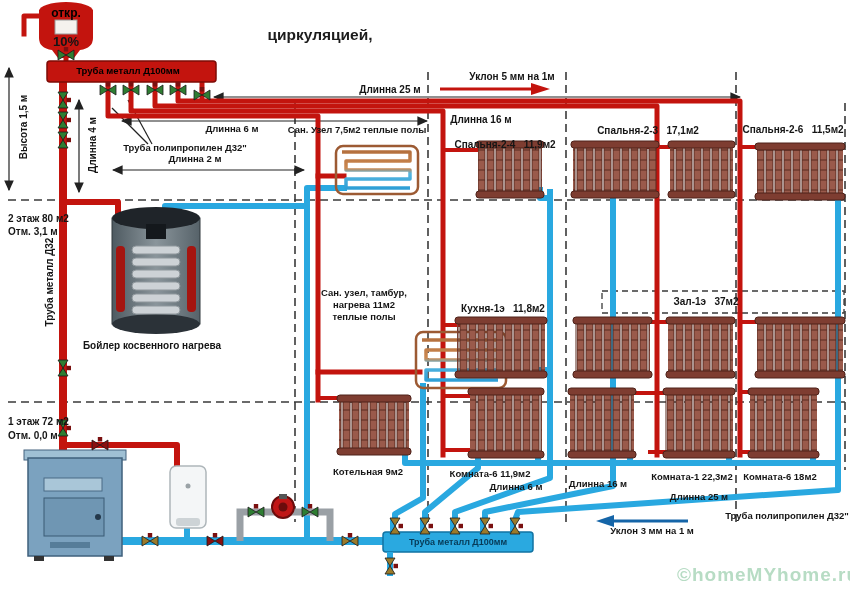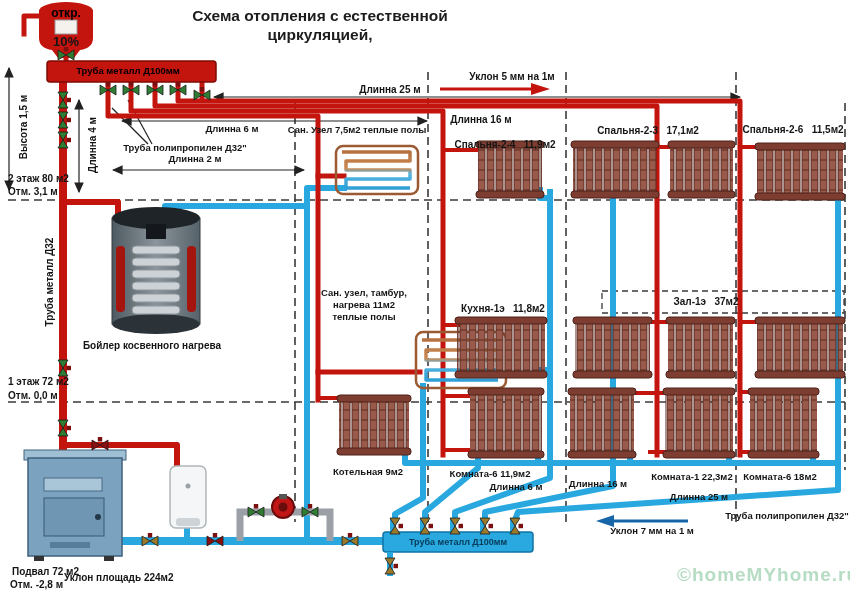--- a/index.html
+++ b/index.html
@@ -1,21 +1,21 @@
 <!DOCTYPE html>
 <html><head>
 <meta charset="utf-8">
 <style>
   html,body{margin:0;padding:0;background:#fff;}
   #stage{position:relative;width:850px;height:591px;background:#ffffff;overflow:hidden;
          font-family:"Liberation Sans",sans-serif;}
   svg{position:absolute;left:0;top:0;}
   .lbl{position:absolute;transform:translate(-50%,-50%);white-space:nowrap;
        font-weight:bold;font-size:10px;color:#151515;line-height:1;}
-  .lbl.left{transform:translate(0,-50%);}
+  .lbl.left{transform:translate(0,-50%);margin-top:40px;}
   .lbl.vert{transform:translate(-50%,-50%) rotate(-90deg);}
   .title{font-size:15.5px;color:#1c1c1c;}
   .white{color:#000000;}
   .small{font-size:9.5px;}
   .tiny{font-size:9px;}
   .manifold-b{color:#073b57;}
   .watermark{font-size:19px;color:#b7dcc4;letter-spacing:1px;}
 </style>
 </head>
 <body>
@@ -361,21 +361,20 @@
           <rect x="-2.2" y="-8" width="4.4" height="4.5" fill="#7a1010" stroke="none"></rect>
         </g>
         <g transform="translate(390,566) rotate(90)" fill="#9a7a2a" stroke="#1c1c1c" stroke-width="0.8">
           <polygon points="-8,-5 0,0 -8,5"></polygon>
           <polygon points="8,-5 0,0 8,5"></polygon>
           <rect x="-2.2" y="-8" width="4.4" height="4.5" fill="#7a1010" stroke="none"></rect>
         </g>
       </g>
 </svg>
 
-<div class="lbl title" style="left:320px;top:16px">Схема отопления с естественной</div>
 <div class="lbl title" style="left:320px;top:35px">циркуляцией,</div>
 
 <div class="lbl white" style="left:66px;top:13px;font-size:12px">откр.</div>
 <div class="lbl" style="left:66px;top:41px;font-size:13px">10%</div>
 <div class="lbl white small" style="left:128px;top:71px">Труба металл Д100мм</div>
 
 <div class="lbl vert" style="left:24px;top:127px">Высота 1,5 м</div>
 <div class="lbl left" style="left:8px;top:179px">2 этаж 80 м2</div>
 <div class="lbl left" style="left:8px;top:192px">Отм. 3,1 м</div>
 <div class="lbl vert" style="left:93px;top:145px">Длинна 4 м</div>
@@ -408,18 +407,18 @@
 
 <div class="lbl small" style="left:368px;top:472px">Котельная 9м2</div>
 <div class="lbl small" style="left:490px;top:474px">Комната-6 11,9м2</div>
 <div class="lbl small" style="left:692px;top:477px">Комната-1 22,3м2</div>
 <div class="lbl small" style="left:780px;top:477px">Комната-6 18м2</div>
 
 <div class="lbl small" style="left:516px;top:487px">Длинна 6 м</div>
 <div class="lbl small" style="left:598px;top:484px">Длинна 16 м</div>
 <div class="lbl small" style="left:699px;top:497px">Длинна 25 м</div>
 <div class="lbl small" style="left:787px;top:516px">Труба полипропилен Д32"</div>
-<div class="lbl small" style="left:652px;top:531px">Уклон 7 мм на 1 м</div>
+<div class="lbl small" style="left:652px;top:531px">Уклон 3 мм на 1 м</div>
 <div class="lbl tiny manifold-b" style="left:458px;top:542px">Труба металл Д100мм</div>
 
 <div class="lbl watermark" style="left:768px;top:574px">©homeMYhome.ru</div>
 
 </div>
 
 </body></html>

